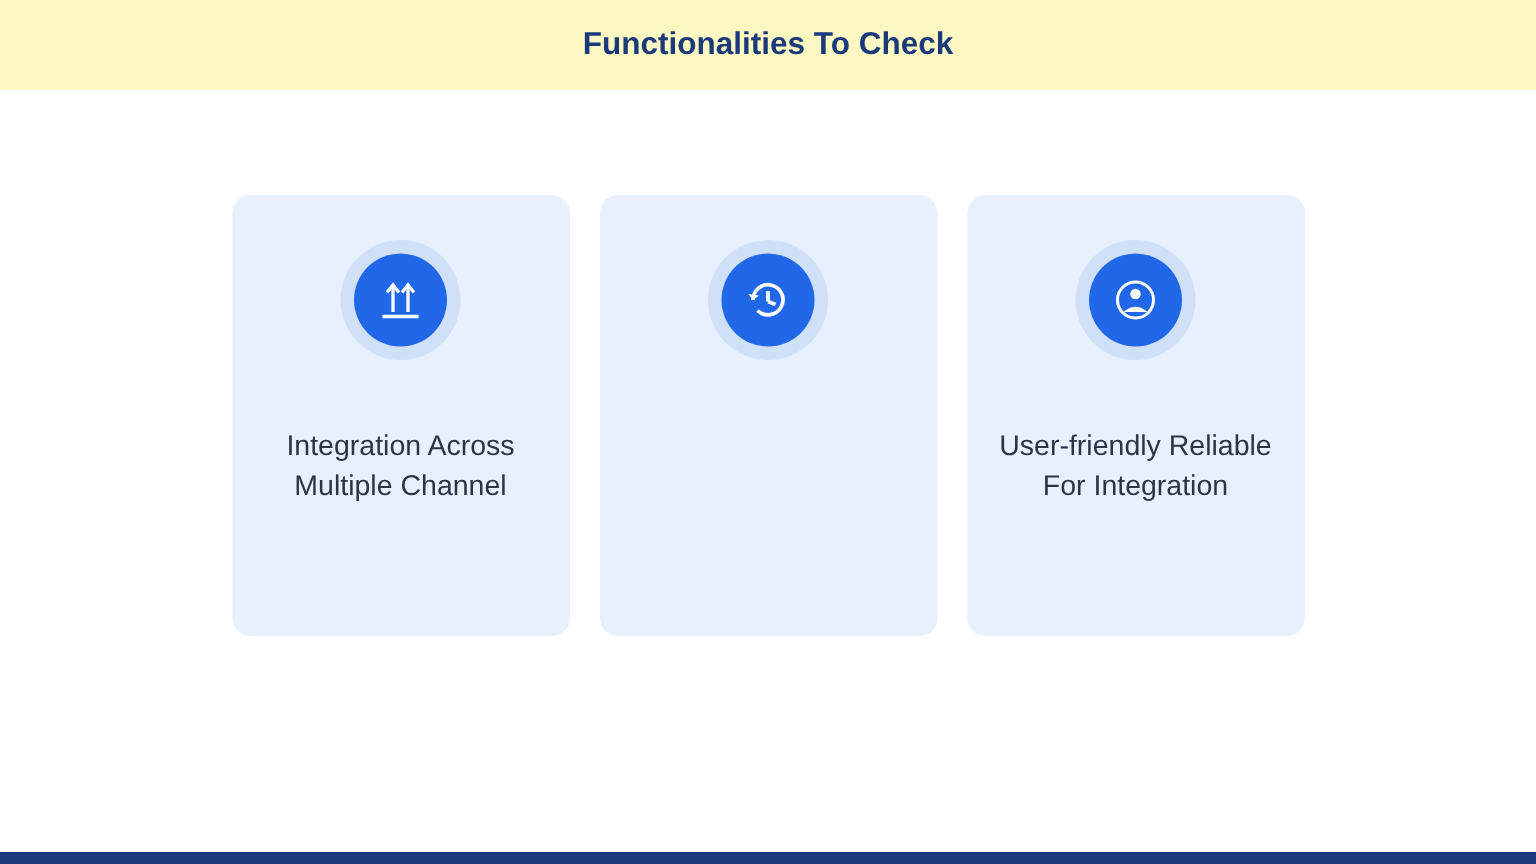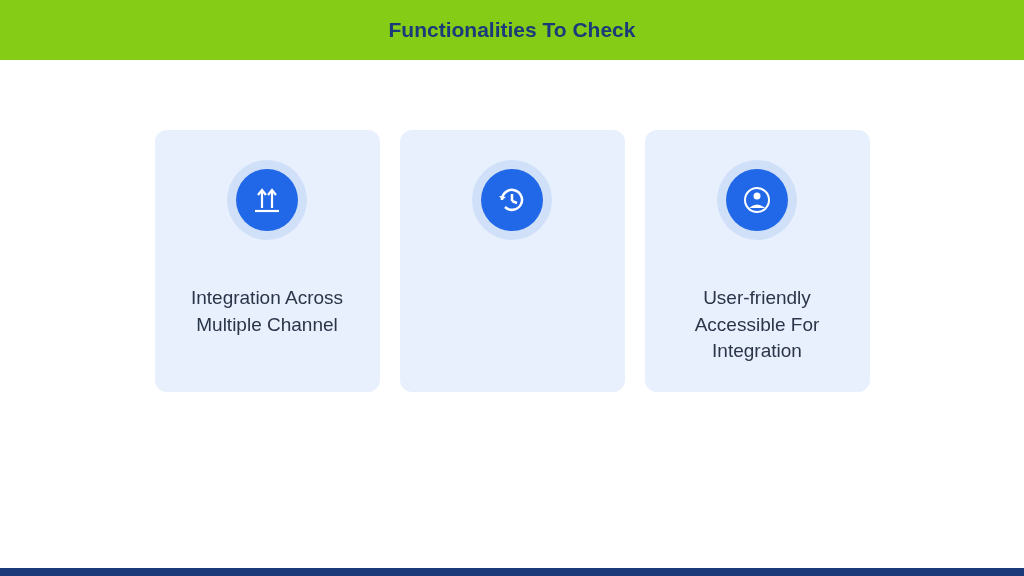--- a/index.html
+++ b/index.html
@@ -10,39 +10,39 @@
     body {
       width: 1024px;
       height: 576px;
       font-family: -apple-system, BlinkMacSystemFont, 'Segoe UI', Arial, sans-serif;
       background: #ffffff;
       position: relative;
     }
     .header {
       width: 100%;
       height: 60px;
-      background: #84cc16;
+      background: #fef9c3;
       display: flex;
       align-items: center;
       justify-content: center;
     }
     .header-title {
       color: #1a3a7a;
       font-size: 21px;
       font-weight: 700;
     }
     .cards-container {
       display: flex;
       justify-content: center;
       gap: 20px;
       padding: 70px 35px 0 35px;
     }
     .card {
       width: 225px;
-      height: 262px;
+      height: 294px;
       background: #e8f0fe;
       border-radius: 12px;
       display: flex;
       flex-direction: column;
       align-items: center;
       padding-top: 30px;
     }
     .icon-outer {
       width: 80px;
       height: 80px;
@@ -124,18 +124,18 @@
   <div class="card">
     <div class="icon-outer">
       <div class="icon-inner">
         <svg viewBox="0 0 32 32" fill="none" stroke="#ffffff" stroke-width="2">
           <circle cx="16" cy="16" r="12" fill="none"></circle>
           <circle cx="16" cy="12" r="3.5" fill="#ffffff" stroke="none"></circle>
           <path d="M 8 24 Q 16 17 24 24" fill="#ffffff" stroke="none"></path>
         </svg>
       </div>
     </div>
-    <div class="card-label">User-friendly Accessible For Integration</div>
+    <div class="card-label">User-friendly Reliable For Integration</div>
   </div>
 
 </div>
 
 <div class="bottom-bar"></div>
 
 </body></html>

